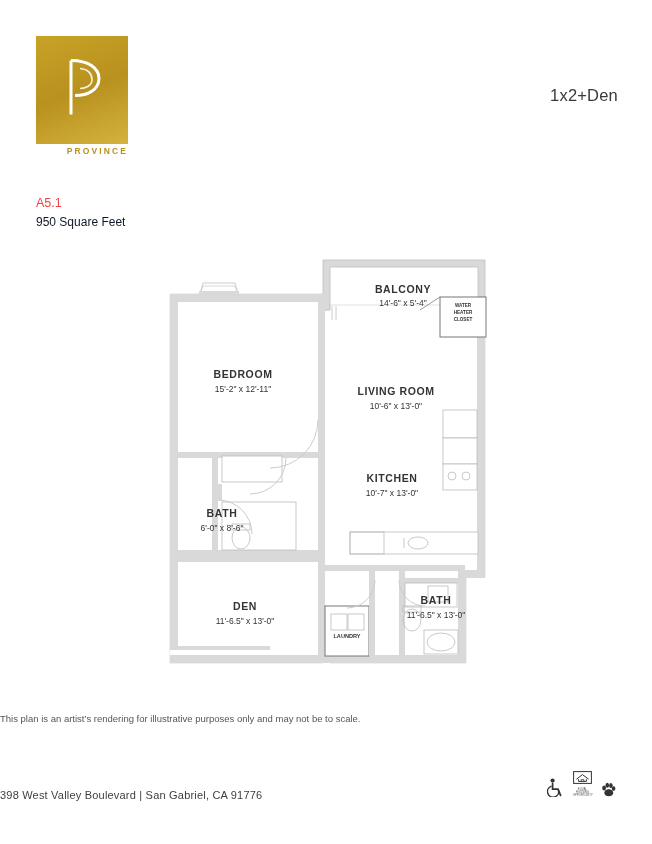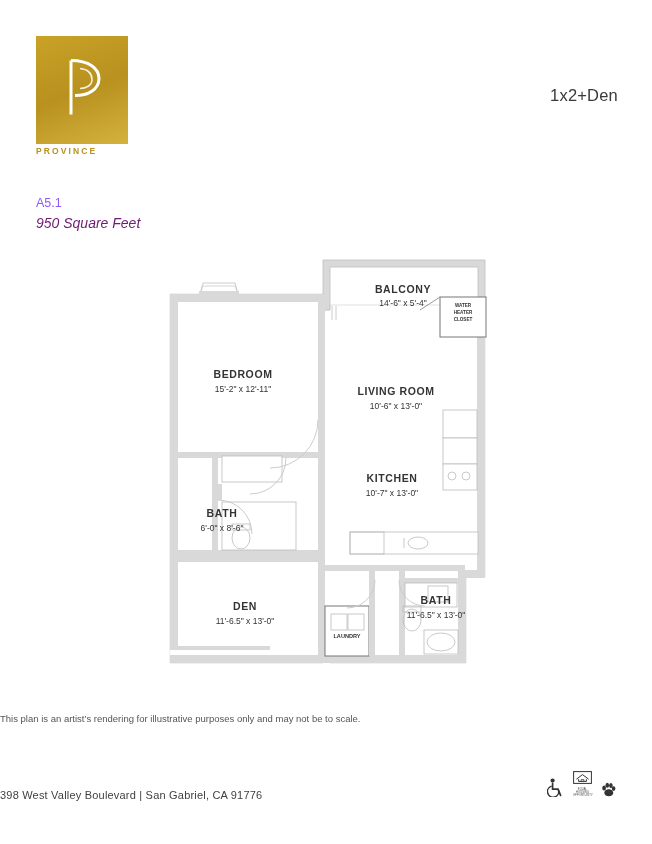--- a/index.html
+++ b/index.html
@@ -33,48 +33,47 @@
     position: absolute;
     left: 50%;
     top: 50%;
     transform: translate(-50%, -54%);
   }
   .logo-word {
     position: absolute;
     left: 36px;
     top: 146px;
     width: 92px;
-    text-align: left;
+    text-align: right;
     font-size: 8.5px;
     letter-spacing: 2.1px;
     color: #b8911f;
     font-weight: bold;
   }
   .plan-type {
     position: absolute;
     right: 34px;
     top: 86px;
     font-size: 16.5px;
     color: #3a3a3a;
     letter-spacing: .2px;
   }
   .unit-id {
     position: absolute;
     left: 36px;
     top: 196px;
     font-size: 12.5px;
-    color: #8b5cf6;
+    color: #ef4444;
   }
   .unit-sqft {
     position: absolute;
     left: 36px;
     top: 215px;
-    font-size: 14px;
-    color: #701a75;
-    font-style: italic;
+    font-size: 12px;
+    color: #0f172a;
   }
 
   
   .plan {
     position: absolute;
     left: 0;
     top: 250px;
     width: 536px;
     height: 430px;
   }

